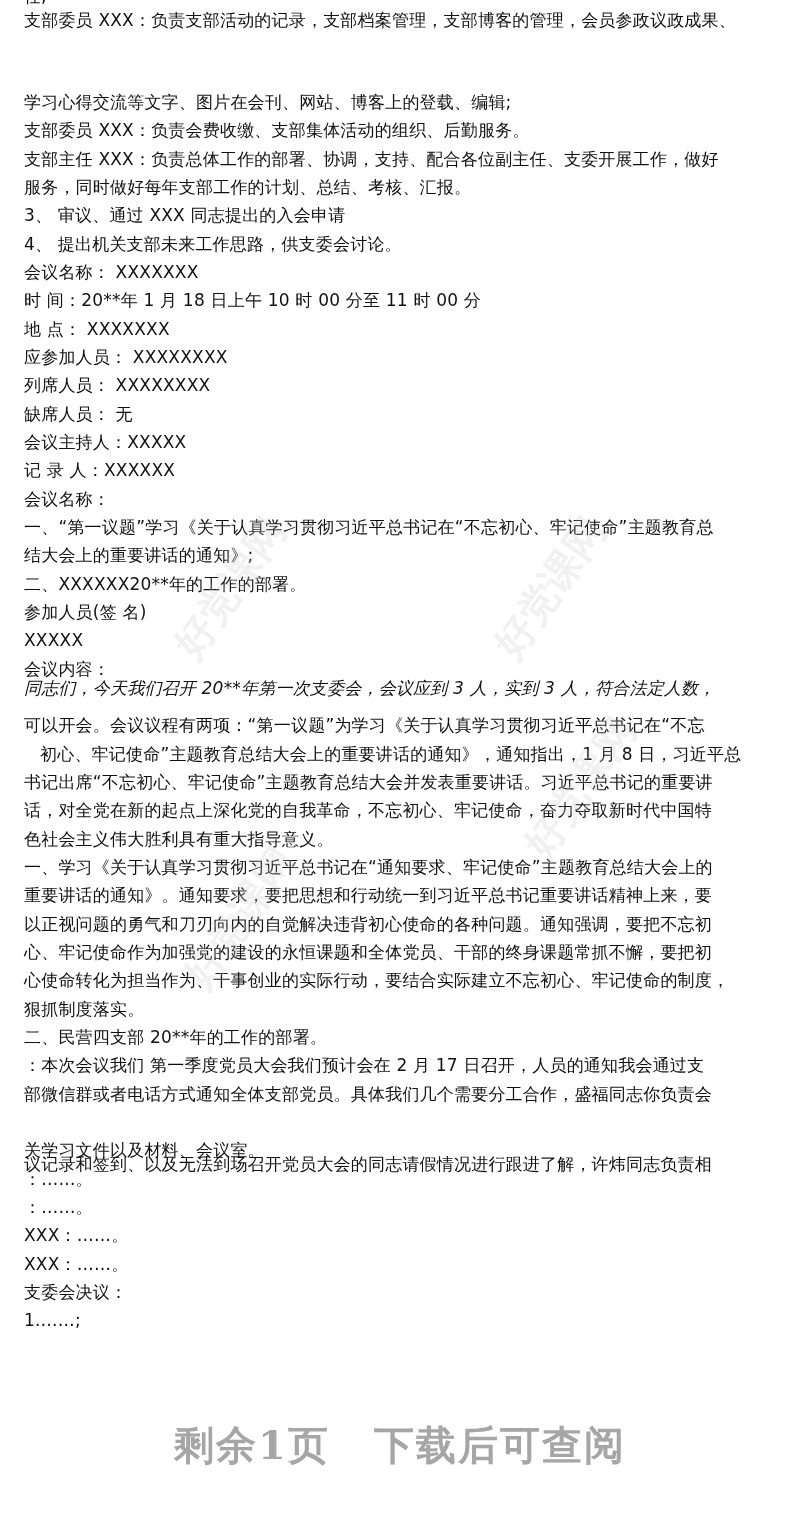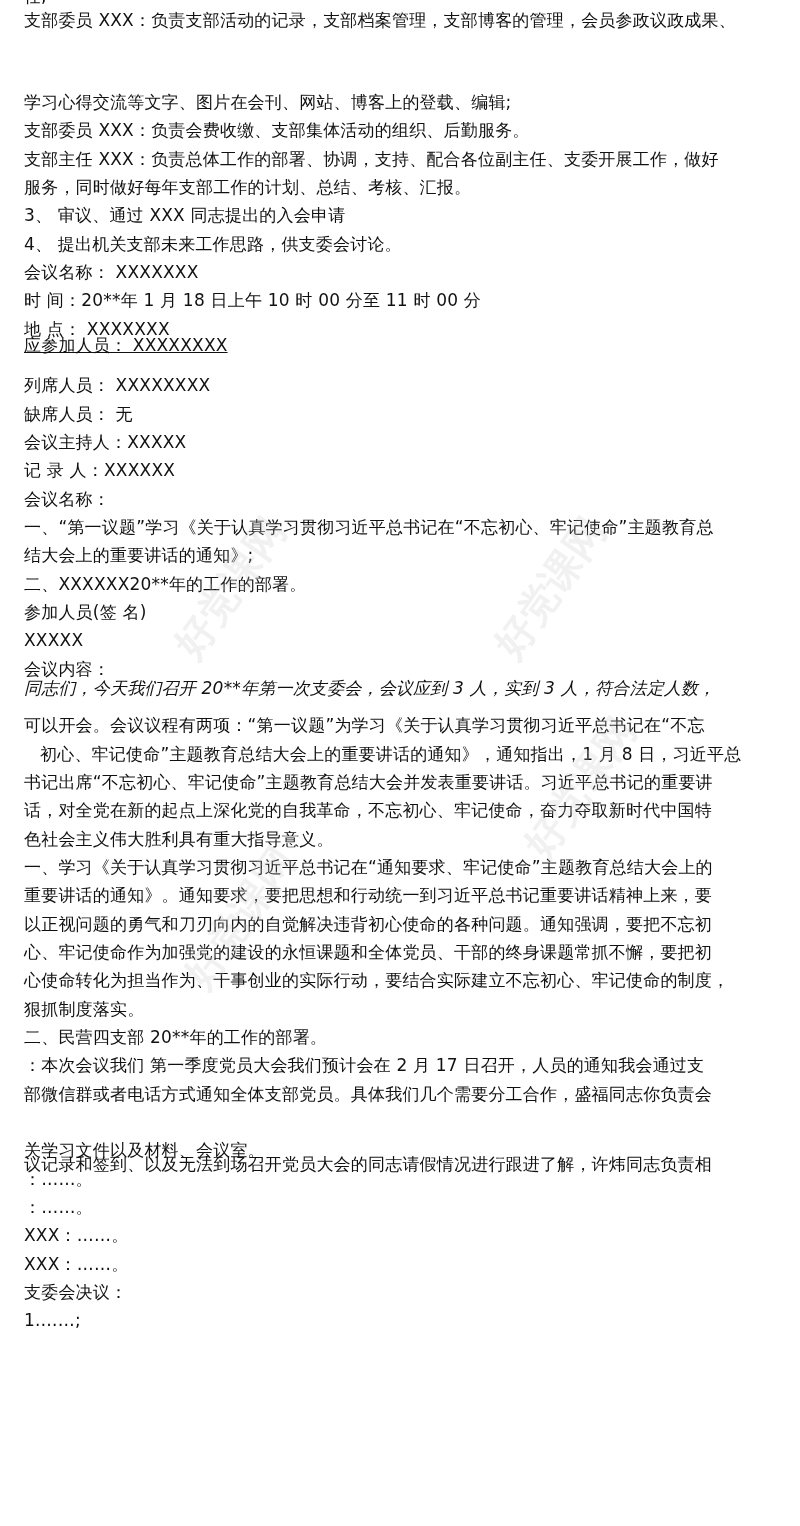--- a/index.html
+++ b/index.html
@@ -23,21 +23,21 @@
       <div class="line" style="top: 6px;">支部委员 XXX：负责支部活动的记录，支部档案管理，支部博客的管理，会员参政议政成果、</div>
       <div class="line" style="top: 88px;">学习心得交流等文字、图片在会刊、网站、博客上的登载、编辑;</div>
       <div class="line" style="top: 116px;">支部委员 XXX：负责会费收缴、支部集体活动的组织、后勤服务。</div>
       <div class="line" style="top: 145px;">支部主任 XXX：负责总体工作的部署、协调，支持、配合各位副主任、支委开展工作，做好</div>
       <div class="line" style="top: 173px;">服务，同时做好每年支部工作的计划、总结、考核、汇报。</div>
       <div class="line" style="top: 201px;">3、 审议、通过 XXX 同志提出的入会申请</div>
       <div class="line" style="top: 230px;">4、 提出机关支部未来工作思路，供支委会讨论。</div>
       <div class="line" style="top: 258px;">会议名称：   XXXXXXX</div>
       <div class="line" style="top: 286px;">时  间：20**年 1 月 18 日上午 10 时 00 分至 11 时 00 分</div>
       <div class="line" style="top: 315px;">地  点：   XXXXXXX</div>
-      <div class="line" style="top: 331px; text-decoration: underline;">应参加人员：   XXXXXXXX</div>
+      <div class="line" style="top: 343px;">应参加人员：   XXXXXXXX</div>
       <div class="line" style="top: 371px;">列席人员：   XXXXXXXX</div>
       <div class="line" style="top: 400px;">缺席人员：   无</div>
       <div class="line" style="top: 428px;">会议主持人：XXXXX</div>
       <div class="line" style="top: 456px;">记  录  人：XXXXXX</div>
       <div class="line" style="top: 485px;">会议名称：</div>
       <div class="line" style="top: 513px;">一、“第一议题”学习《关于认真学习贯彻习近平总书记在“不忘初心、牢记使命”主题教育总</div>
       <div class="line" style="top: 541px;">结大会上的重要讲话的通知》;</div>
       <div class="line" style="top: 570px;">二、XXXXXX20**年的工作的部署。</div>
       <div class="line" style="top: 598px;">参加人员(签  名)</div>
       <div class="line" style="top: 626px;">XXXXX</div>
@@ -65,13 +65,16 @@
       <div class="line" style="top: 1250px;">XXX：……。</div>
       <div class="line" style="top: 1278px;">支委会决议：</div>
       <div class="line" style="top: 1306px;">1.……;</div>
     </div>
 
   <div class="wm" style="left:150px;top:560px;">好党课网</div>
   <div class="wm" style="left:470px;top:560px;">好党课网</div>
   <div class="wm" style="left:500px;top:760px;">好党课网</div>
   <div class="wm" style="left:160px;top:890px;">好党课网</div>
 
+  <div class="footer">
+    <span>剩余1页</span><span class="gap"></span><span>下载后可查阅</span>
+  </div>
 </div>
 
 </body></html>

